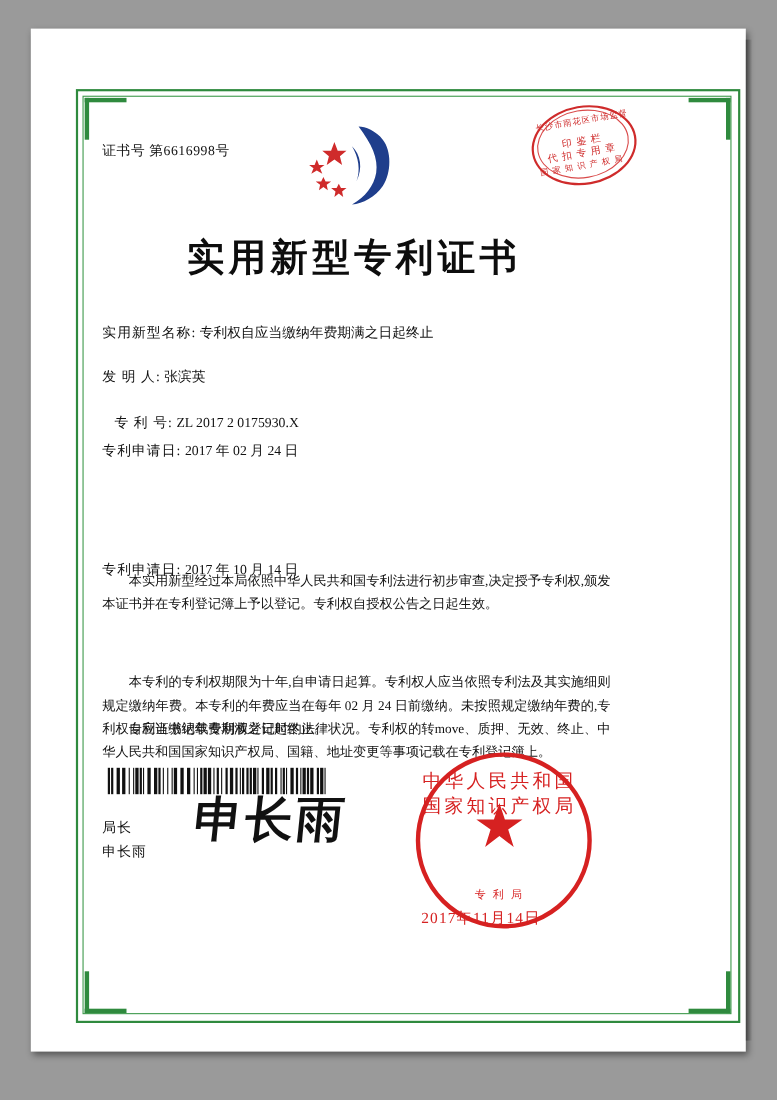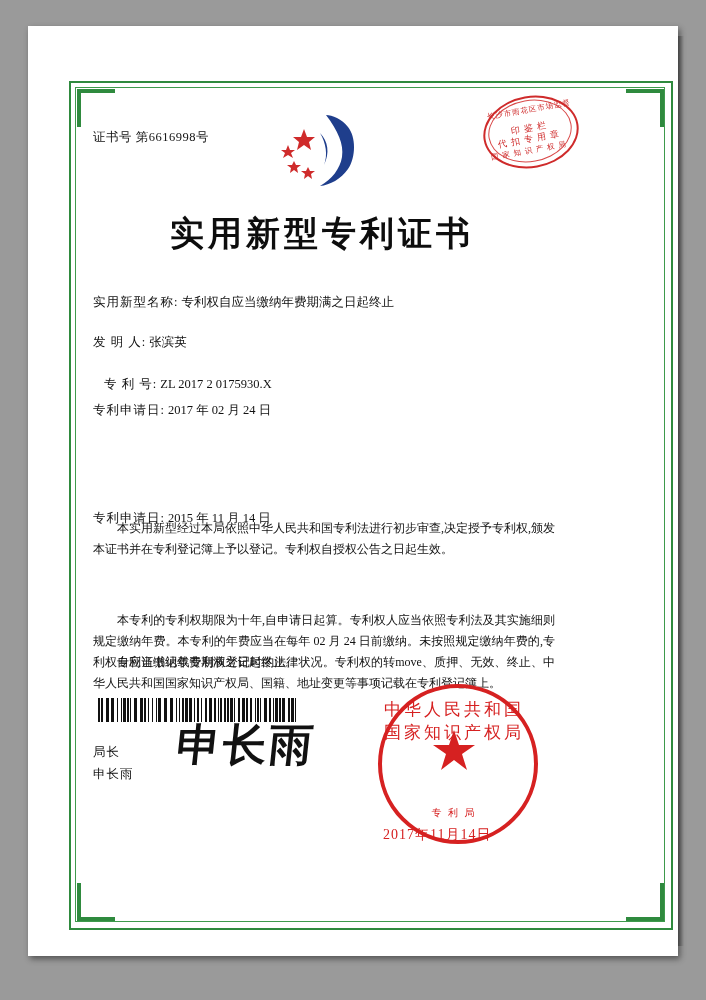--- a/index.html
+++ b/index.html
@@ -294,21 +294,21 @@
     </div>
 
     <div class="field" id="f-appdate">
       <span class="lbl">专利申请日:</span>
       <span class="val">2017 年 02 月 24 日</span>
     </div>
 
 
     <div class="field" id="f-grant">
       <span class="lbl">专利申请日:</span>
-      <span class="val">2015 年 11 月 14 日</span>
+      <span class="val">2017 年 10 月 14 日</span>
     </div>
 
     <div class="para" id="p1">本实用新型经过本局依照中华人民共和国专利法进行初步审查,决定授予专利权,颁发本证书并在专利登记簿上予以登记。专利权自授权公告之日起生效。</div>
     <div class="para" id="p2">本专利的专利权期限为十年,自申请日起算。专利权人应当依照专利法及其实施细则规定缴纳年费。本专利的年费应当在每年 02 月 24 日前缴纳。未按照规定缴纳年费的,专利权自应当缴纳年费期满之日起终止。</div>
     <div class="para" id="p3">专利证书记载专利权登记时的法律状况。专利权的转move、质押、无效、终止、中华人民共和国国家知识产权局、国籍、地址变更等事项记载在专利登记簿上。</div>
 
     <div id="barcode">
         <i style="left: 0px; width: 2px;"></i>
         <i style="left: 3px; width: 2px;"></i>
         <i style="left: 8px; width: 3px;"></i>

